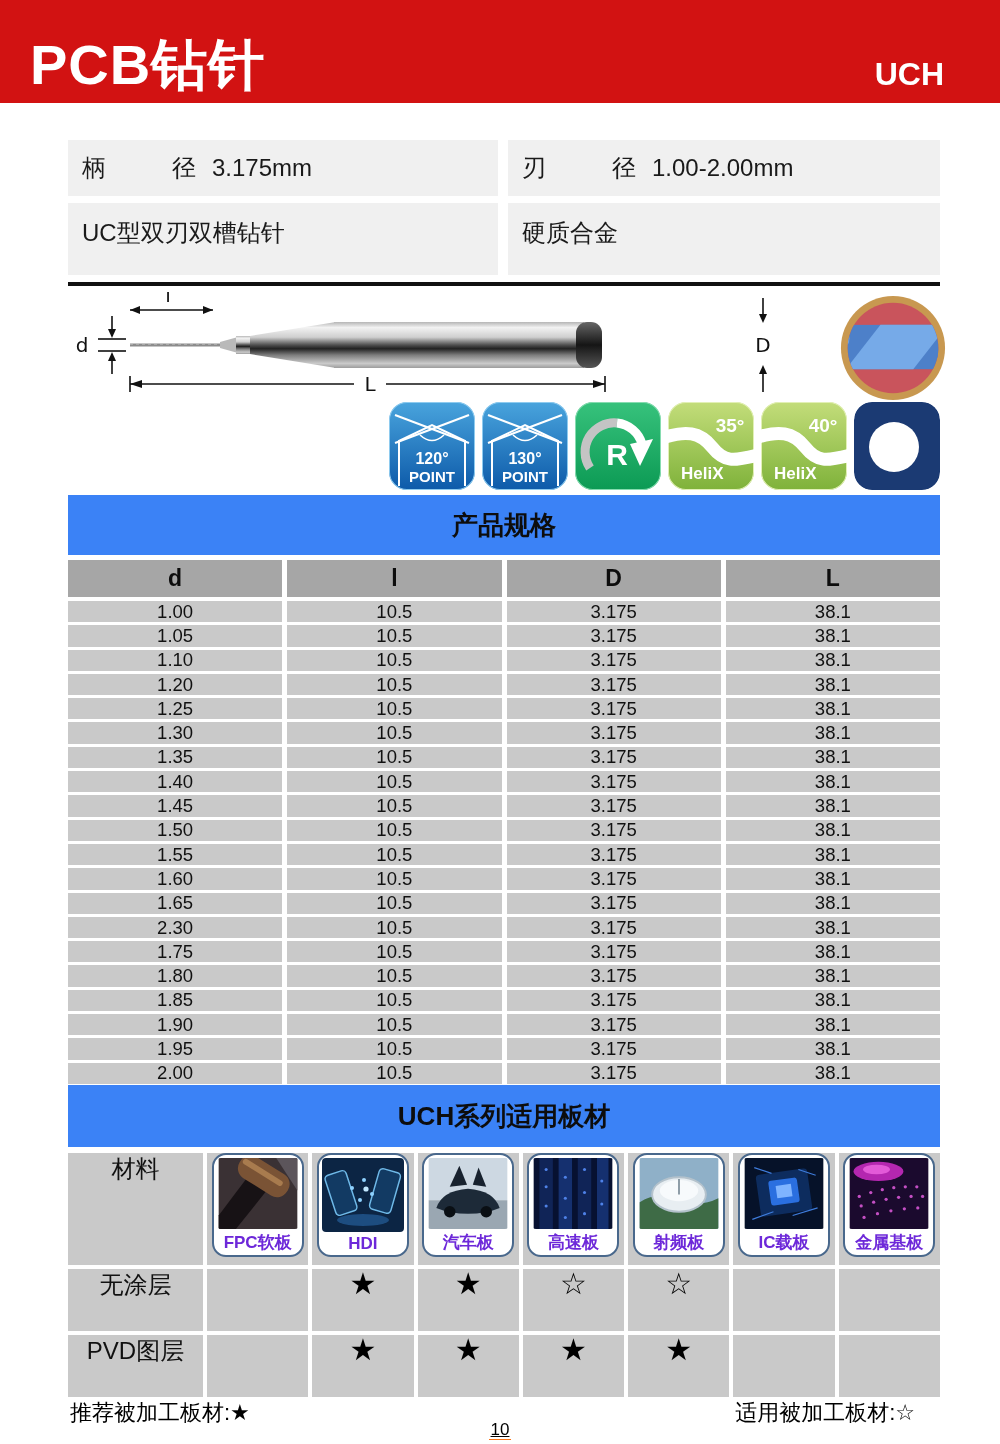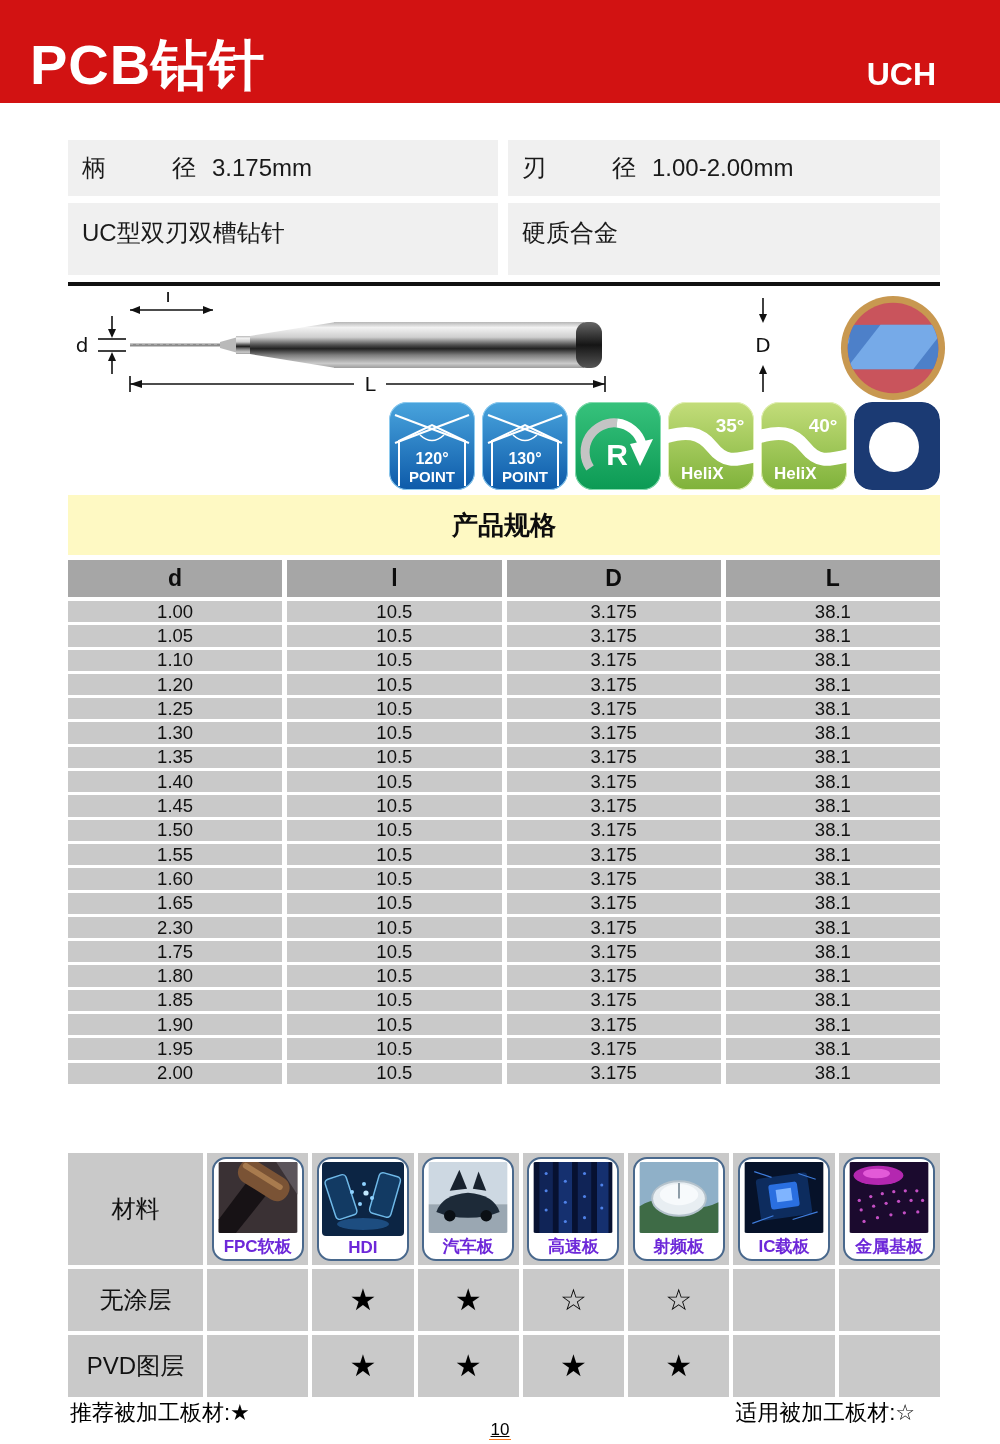--- a/index.html
+++ b/index.html
@@ -2,21 +2,21 @@
 <html><head>
 <meta charset="utf-8">
 <style>
   html,body{margin:0;padding:0;background:#fff;}
   body{font-family:"Liberation Sans","DejaVu Sans",sans-serif;color:#111;}
   .page{position:relative;width:1000px;height:1444px;background:#fff;overflow:hidden;padding-left:48px;}
 
   
   .header-bar{position:absolute;left:0;top:0;width:1000px;height:103px;background:#d21212;}
   .header-title{position:absolute;left:30px;top:28px;font-size:56px;font-weight:bold;color:#fff;letter-spacing:1px;}
-  .header-model{position:absolute;right:64px;top:56px;font-size:32px;font-weight:bold;color:#fff;}
+  .header-model{position:absolute;right:56px;top:56px;font-size:32px;font-weight:bold;color:#fff;}
 
   
   .spec-grid{position:absolute;left:68px;top:140px;width:872px;}
   .spec-row{display:grid;grid-template-columns:430px 432px;column-gap:10px;margin-bottom:7px;}
   .spec-cell{background:#f0f0f0;padding:12px 14px;font-size:24px;color:#1a1a1a;display:flex;align-items:center;}
   .spec-cell.tall{padding-top:14px;padding-bottom:26px;}
   .lab-ch{display:inline-block;}
   .lab-gap{display:inline-block;width:66px;}
   .lab-val{display:inline-block;margin-left:16px;}
 
@@ -24,38 +24,38 @@
 
   
   .diagram{position:absolute;left:68px;top:292px;width:872px;height:112px;}
   .logo{position:absolute;right:-6px;top:3px;width:106px;height:106px;}
 
   
   .badges{position:absolute;left:68px;top:402px;width:872px;height:88px;display:flex;justify-content:flex-end;gap:7px;}
   .badge{width:86px;height:88px;border-radius:18px;overflow:hidden;flex:0 0 auto;}
 
   
-  .section-bar{position:absolute;left:68px;width:872px;background:#fef9c3;display:flex;align-items:center;justify-content:center;}
+  .section-bar{position:absolute;left:68px;width:872px;background:#3b82f6;display:flex;align-items:center;justify-content:center;}
   .section-bar .t{font-size:26px;font-weight:bold;color:#0d0d0d;}
   #bar-spec{top:495px;height:60px;}
   #bar-board{top:1085px;height:62px;}
 
   
   .stable{position:absolute;left:68px;top:560px;width:872px;}
   .thead{display:grid;grid-template-columns:1fr 1fr 1fr 1fr;column-gap:5px;margin-bottom:4px;}
   .thcell{background:#a6a6a6;height:37px;display:flex;align-items:center;justify-content:center;
           font-size:23px;font-weight:bold;color:#0d0d0d;}
   .trow{display:grid;grid-template-columns:1fr 1fr 1fr 1fr;column-gap:5px;margin-bottom:3px;}
   .tcell{background:#c9c9c9;height:21.3px;display:flex;align-items:center;justify-content:center;
          font-size:18.5px;color:#111;}
 
   
   .board{position:absolute;left:68px;top:1153px;width:872px;}
   .brow{display:grid;grid-template-columns:135px repeat(7,1fr);column-gap:4px;margin-bottom:4px;}
-  .bcell{background:#c9c9c9;display:flex;align-items:center;justify-content:center;}
+  .bcell{background:#c9c9c9;display:flex;align-items:flex-start;justify-content:center;}
   .brow.materials .bcell{height:112px;}
   .brow.stars .bcell{height:62px;}
   .blabel{font-size:24px;color:#111;}
   .star{font-size:30px;color:#000;line-height:1;}
   .photo{width:92px;height:104px;background:#fff;border:2px solid #49688c;border-radius:14px;
          box-sizing:border-box;padding:3px 3px 1px 3px;display:flex;flex-direction:column;align-items:center;}
   .photo svg{width:82px;height:74px;border-radius:4px;display:block;}
   .photo .plabel{font-size:17px;font-weight:bold;color:#6d28d9;margin-top:2px;white-space:nowrap;}
 
   
@@ -362,20 +362,23 @@
         </div>
         <div class="trow">
           <div class="tcell">2.00</div>
           <div class="tcell">10.5</div>
           <div class="tcell">3.175</div>
           <div class="tcell">38.1</div>
         </div>
       </div>
   </div>
 
+  <div class="section-bar" id="bar-board">
+    <span class="t">UCH系列适用板材</span>
+  </div>
 
   <div class="board">
     <div class="brow materials">
       <div class="bcell">
           <span class="blabel">材料</span>
         </div>
 
       <div class="bcell">
         <div class="photo">
           <svg viewBox="0 0 82 74">

